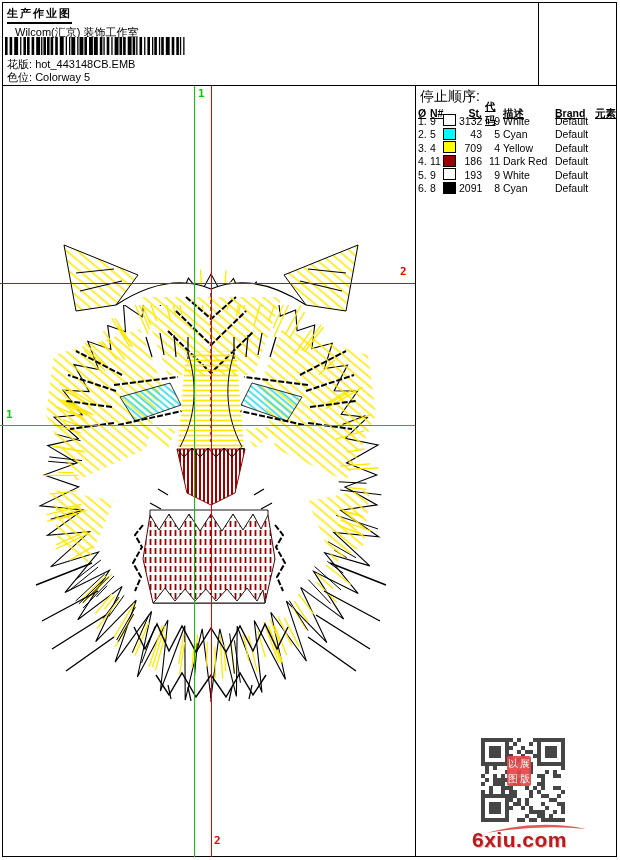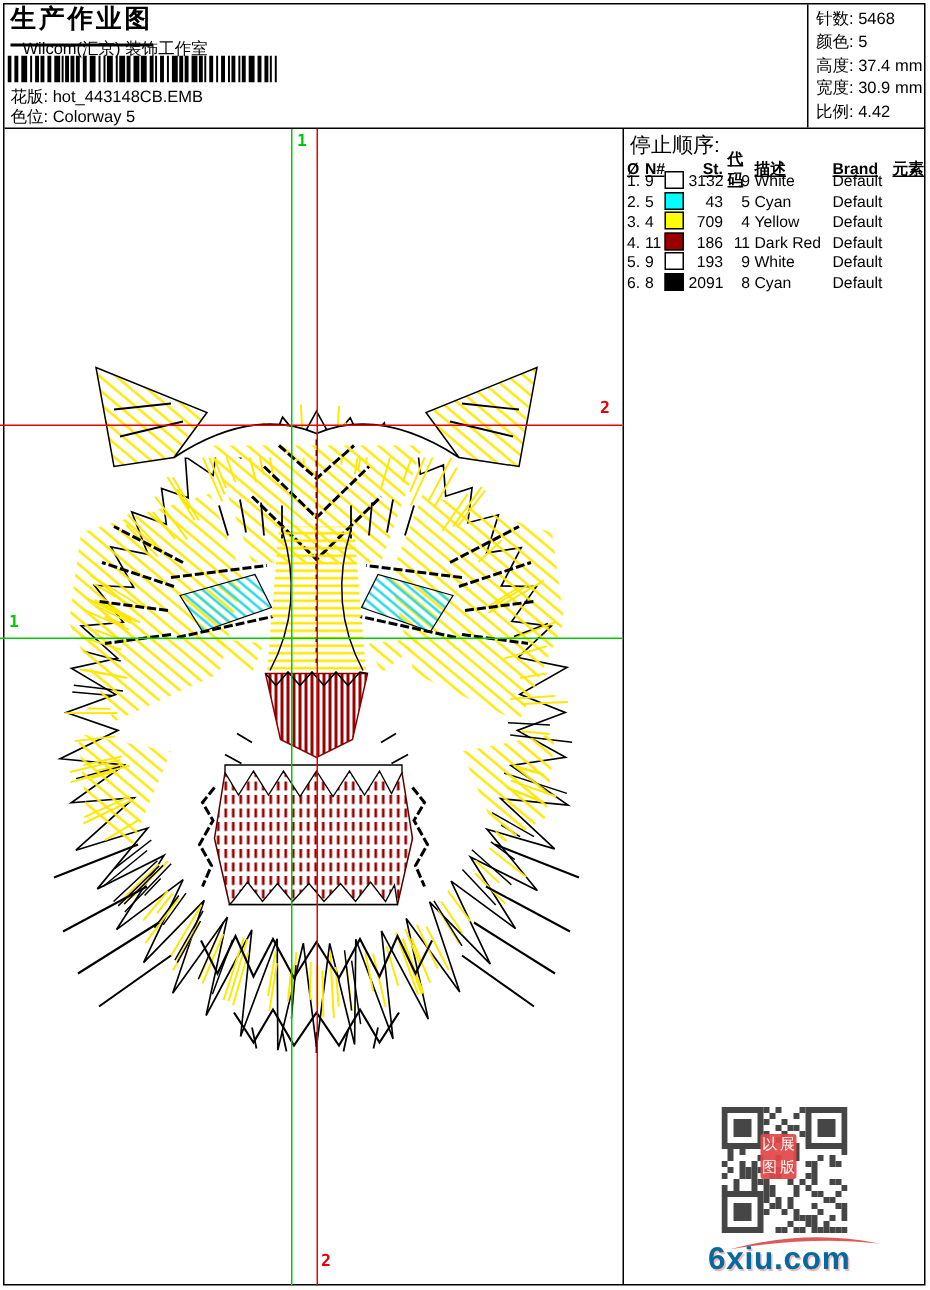--- a/index.html
+++ b/index.html
@@ -3,22 +3,22 @@
 <meta charset="utf-8">
 <style>
   html,body{margin:0;padding:0;background:#fff;}
   .page{position:relative;width:620px;height:860px;background:#fff;overflow:hidden;
         font-family:"Liberation Sans","DejaVu Sans",sans-serif;color:#000;}
   .pageborder{position:absolute;left:2px;top:2px;width:613px;height:853px;border:1px solid #000;}
   .hdiv{position:absolute;background:#000;height:1px;}
   .vdiv{position:absolute;background:#000;width:1px;}
 
   
-  .title{position:absolute;left:7px;top:4px;font-size:17px;font-weight:bold;letter-spacing:2px;
-         border-bottom:2px solid #000;padding-bottom:7px;line-height:18px;}
+  .title{position:absolute;left:7px;top:4px;font-size:11px;font-weight:bold;letter-spacing:2px;
+         border-bottom:2px solid #000;padding-bottom:0;line-height:18px;}
   .company{position:absolute;left:7px;top:25px;font-size:11px;margin-left:8px;}
   .barcode{position:absolute;left:5px;top:37px;}
   .metaline{position:absolute;left:7px;font-size:11px;white-space:nowrap;}
   .stats{position:absolute;left:544px;top:6px;font-size:11px;line-height:15.4px;}
   .stats div{white-space:nowrap;}
 
   
   .seqtitle{position:absolute;left:420px;top:88px;font-size:14px;}
   .thead,.srow{display:grid;grid-template-columns:12px 13px 16px 26px 18px 52px 40px 24px;
                font-size:10.5px;line-height:13.6px;height:13.6px;align-items:center;}
@@ -108,27 +108,20 @@
   <div class="metaline" style="top:57px">
     <span>花版:</span>
     <span>hot_443148CB.EMB</span>
   </div>
   <div class="metaline" style="top:70px">
     <span>色位:</span>
     <span>Colorway 5</span>
   </div>
 
   <div class="vdiv" style="left:538px;top:3px;height:82px"></div>
-  <div class="stats">
-    <div><span>针数:</span> <span>5468</span></div>
-    <div><span>颜色:</span> <span>5</span></div>
-    <div><span>高度:</span> <span>37.4 mm</span></div>
-    <div><span>宽度:</span> <span>30.9 mm</span></div>
-    <div><span>比例:</span> <span>4.42</span></div>
-  </div>
 
   <div class="hdiv" style="left:3px;top:85px;width:613px"></div>
   <div class="vdiv" style="left:415px;top:86px;height:770px"></div>
 
   <div class="seqtitle">停止顺序:</div>
   <div class="thead">
     <span>Ø</span>
     <span>N#</span>
     <span></span>
     <span class="c st">St.</span>
@@ -406,15 +399,15 @@
   <div class="stamp" id="stamp" style="background: rgb(227, 72, 72);">
       <span>以</span>
       <span>展</span>
       <span>图</span>
       <span>版</span>
     </div>
   <div class="logo">
     <svg class="swoosh" width="104" height="14">
       <path d="M2,12 Q54,-2 102,8 Q56,3 2,12 Z" fill="#DC5A5A"></path>
     </svg>
-    <div class="logo-text" style="color: #0369a1;">6xiu.com</div>
+    <div class="logo-text" style="color: #b91c1c;">6xiu.com</div>
   </div>
 </div>
 
 </body></html>

